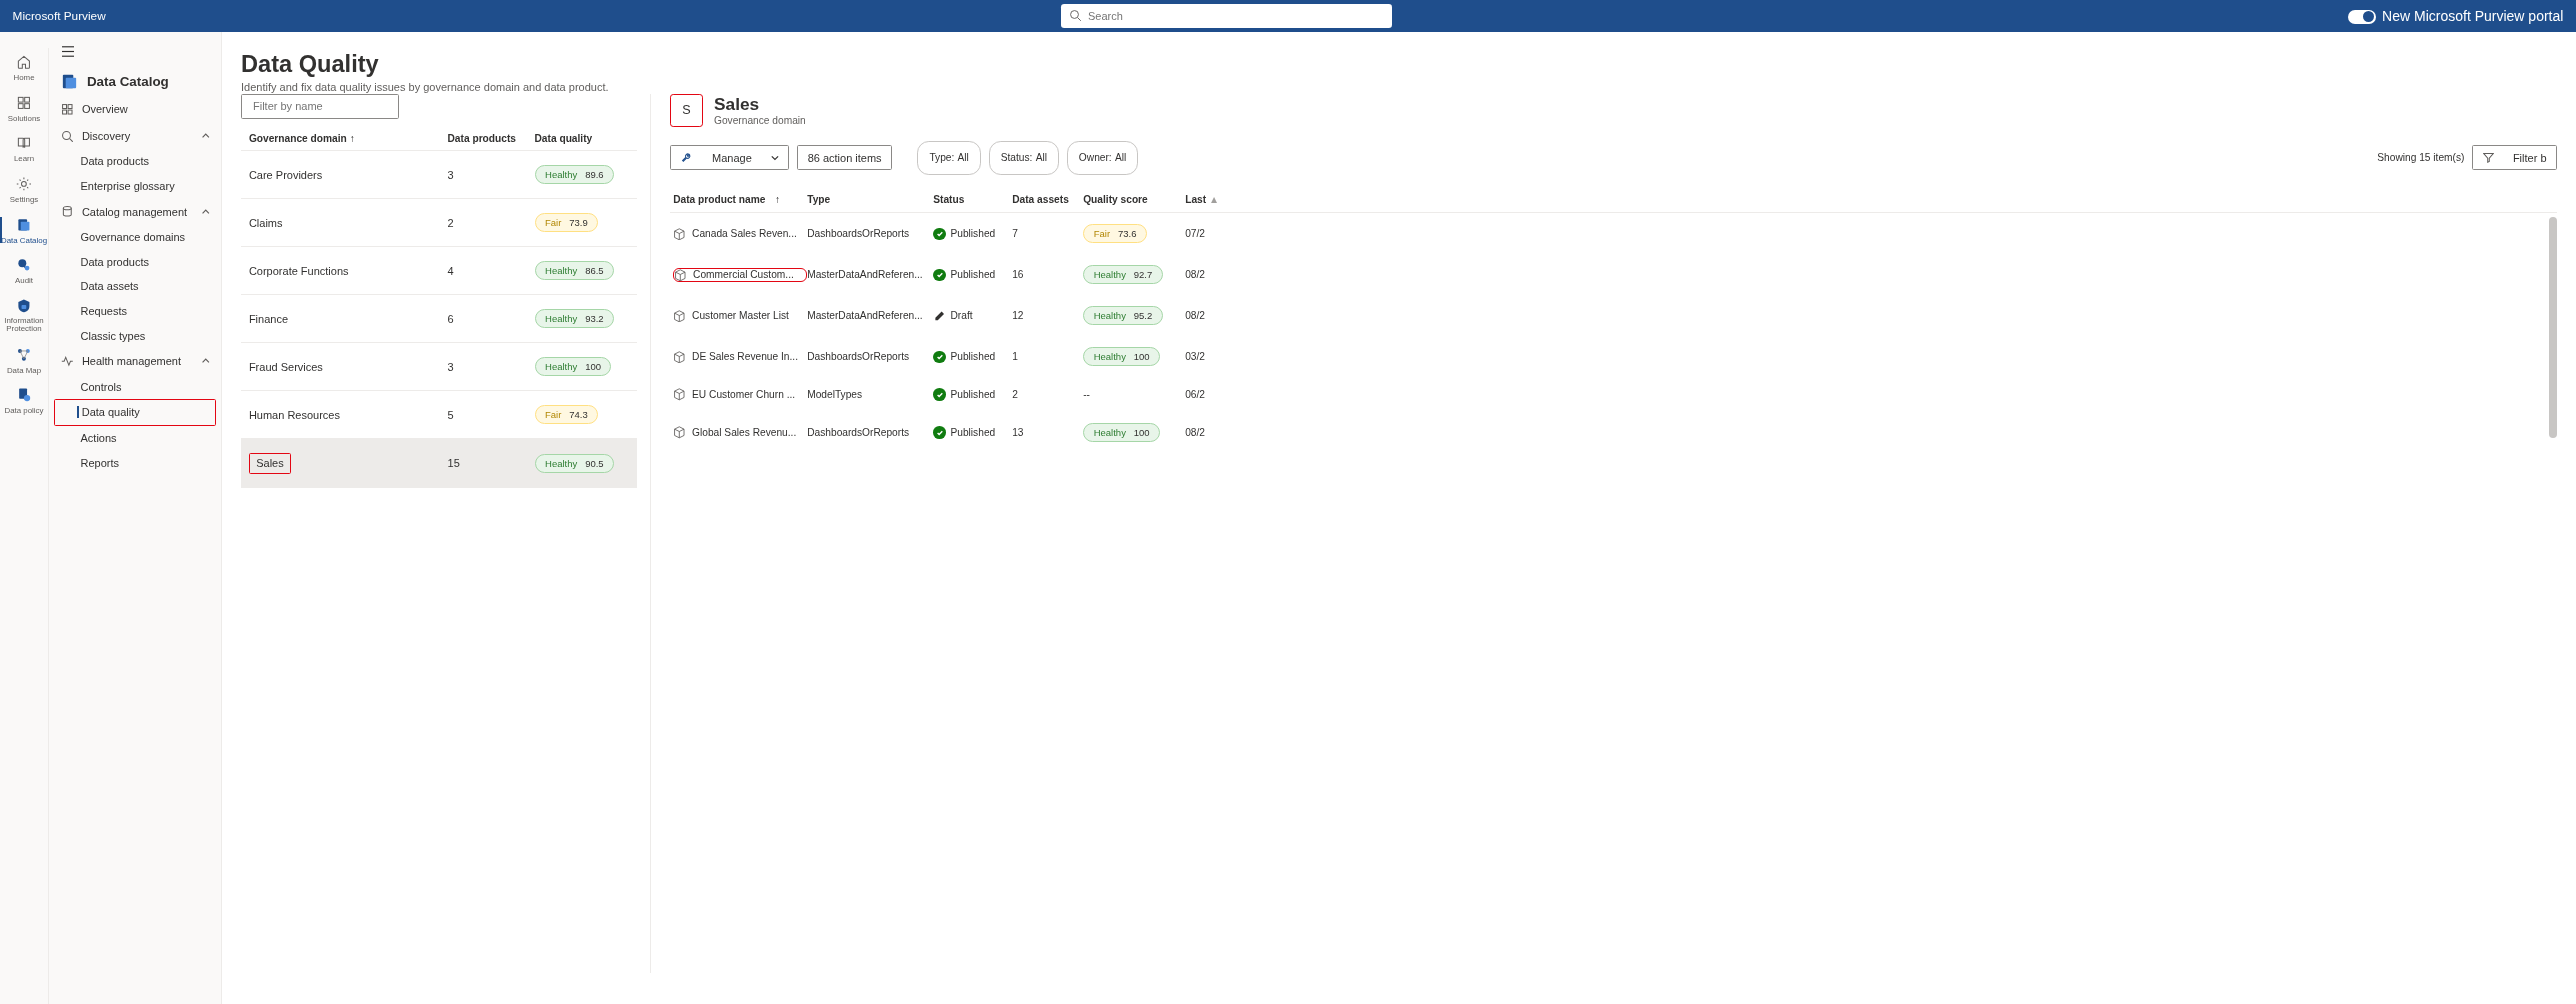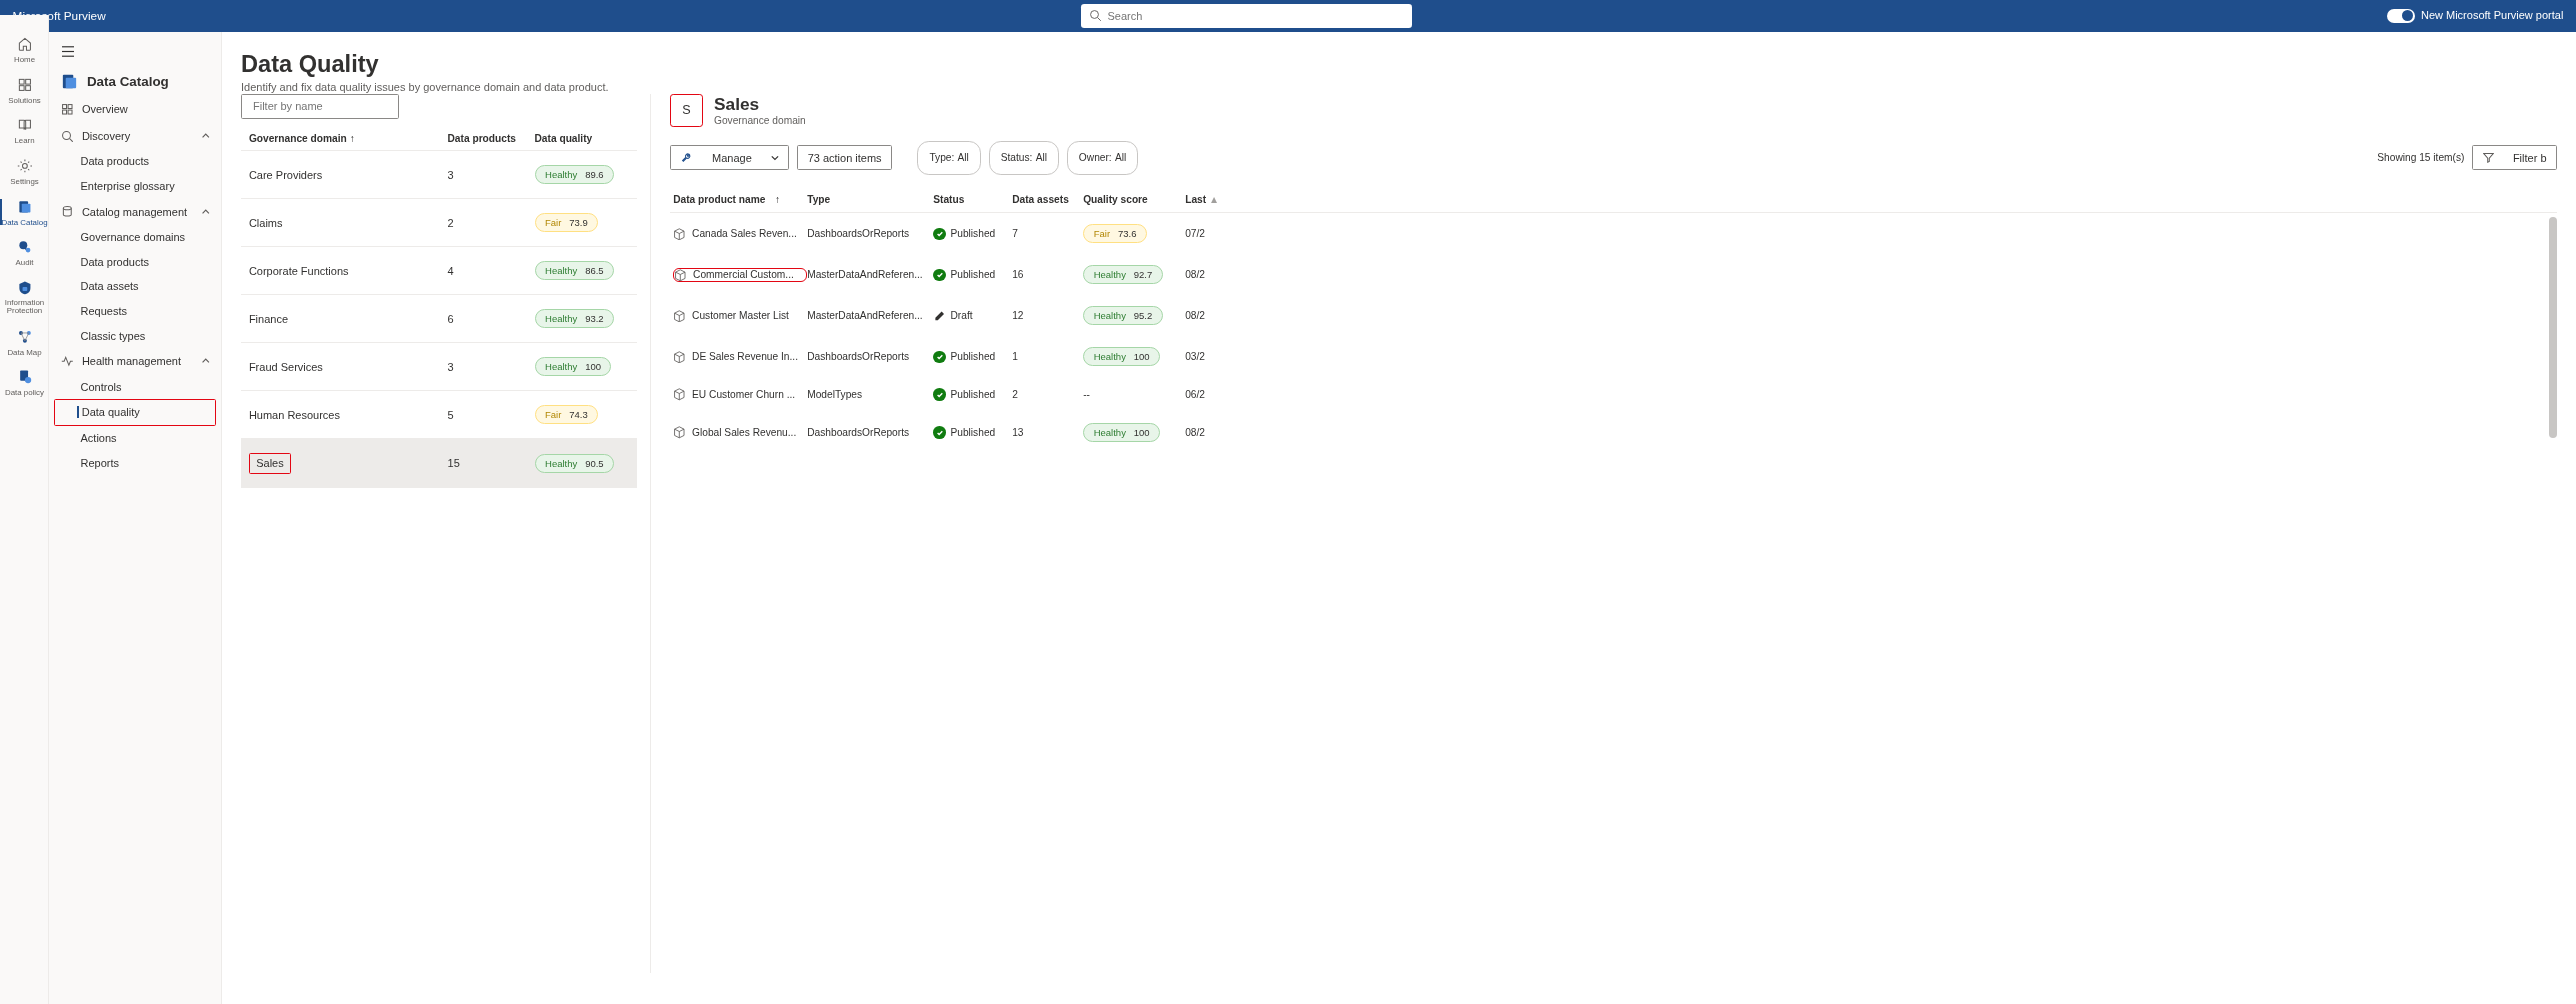--- a/index.html
+++ b/index.html
@@ -4,26 +4,26 @@
 <style>
 *{box-sizing:border-box;margin:0;padding:0;font-family:"Segoe UI",Arial,sans-serif}
 body{background:#faf9f8;color:#323130;font-size:11px;overflow:hidden}
 svg{display:block}
 
 
 .topbar{height:31.5px;background:#1f4e8c;display:flex;align-items:center;color:#fff;padding:0 12.6px;gap:26px}
 .brand{font-size:11.8px;font-weight:400}
 .search-wrap{margin-left:auto;margin-right:auto;width:331px;height:23.6px;background:#fff;border-radius:3.2px;display:flex;align-items:center;padding:0 7.9px;color:#605e5c}
 .search-wrap input{border:none;outline:none;flex:1;font-size:11px;margin-left:6.3px;color:#323130}
-.portal-toggle{display:flex;align-items:flex-start;gap:6.3px;font-size:11px}
+.portal-toggle{display:flex;align-items:flex-end;gap:6.3px;font-size:14px}
 .switch{width:28px;height:14px;background:#fff;border-radius:7.9px;position:relative}
 .switch::after{content:"";position:absolute;width:11px;height:11px;background:#1f4e8c;border-radius:50%;top:1.6px;right:1.6px}
 
 
-.rail{position:fixed;left:0;top:15px;bottom:0;width:49px;background:#faf9f8;border-right:0.8px solid #edebe9;display:flex;flex-direction:column;padding-top:15px;gap:1.6px}
+.rail{position:fixed;left:0;top:48px;bottom:0;width:49px;background:#faf9f8;border-right:0.8px solid #edebe9;display:flex;flex-direction:column;align-items:center;padding-top:0;gap:1.6px}
 .rail-item{width:49px;display:flex;flex-direction:column;align-items:center;padding:4.7px 0;font-size:7.9px;color:#605e5c;cursor:pointer;position:relative}
 .rail-item.active{color:#1f4e8c}
 .rail-item.active::before{content:"";position:absolute;left:0;top:6.3px;bottom:6.3px;width:2.4px;background:#1f4e8c}
 .rail-ico{width:19px;height:19px;display:flex;align-items:center;justify-content:center;margin-bottom:1.6px}
 
 
 .side{position:fixed;left:49px;top:31.5px;bottom:0;width:173px;background:#faf9f8;border-right:0.8px solid #edebe9;padding:7.9px 0;overflow:auto}
 .hamb{width:25px;height:25px;display:flex;align-items:center;justify-content:center;margin-left:6.3px;margin-bottom:3.2px;cursor:pointer}
 .sh{display:flex;align-items:center;gap:7.9px;padding:4.7px 11px;font-size:13.4px;font-weight:600}
 .sh .ico{width:19px;height:19px}
@@ -383,21 +383,21 @@
         <div class="btn">
           <svg width="12.6" height="12.6" viewBox="0 0 16 16" fill="none" stroke="#1f4e8c" stroke-width="1.3">
               <path d="M11 5a3 3 0 0 1-4 4L3 13l-1-1 4-4a3 3 0 0 1 4-4l-2 2 1 1 2-2z"></path>
             </svg>
           <span>Manage</span>
           <svg width="7.9" height="7.9" viewBox="0 0 10 10" fill="none" stroke="#323130" stroke-width="1.5">
               <polyline points="1,3 5,7 9,3"></polyline>
             </svg>
         </div>
         <div class="btn">
-            <span>73 action items</span>
+            <span>86 action items</span>
           </div>
         <div style="width:9.5px"></div>
         <div class="pill">
             <span>Type:</span> 
             <b>All</b>
           </div>
         <div class="pill">
             <span>Status:</span> 
             <b>All</b>
           </div>

